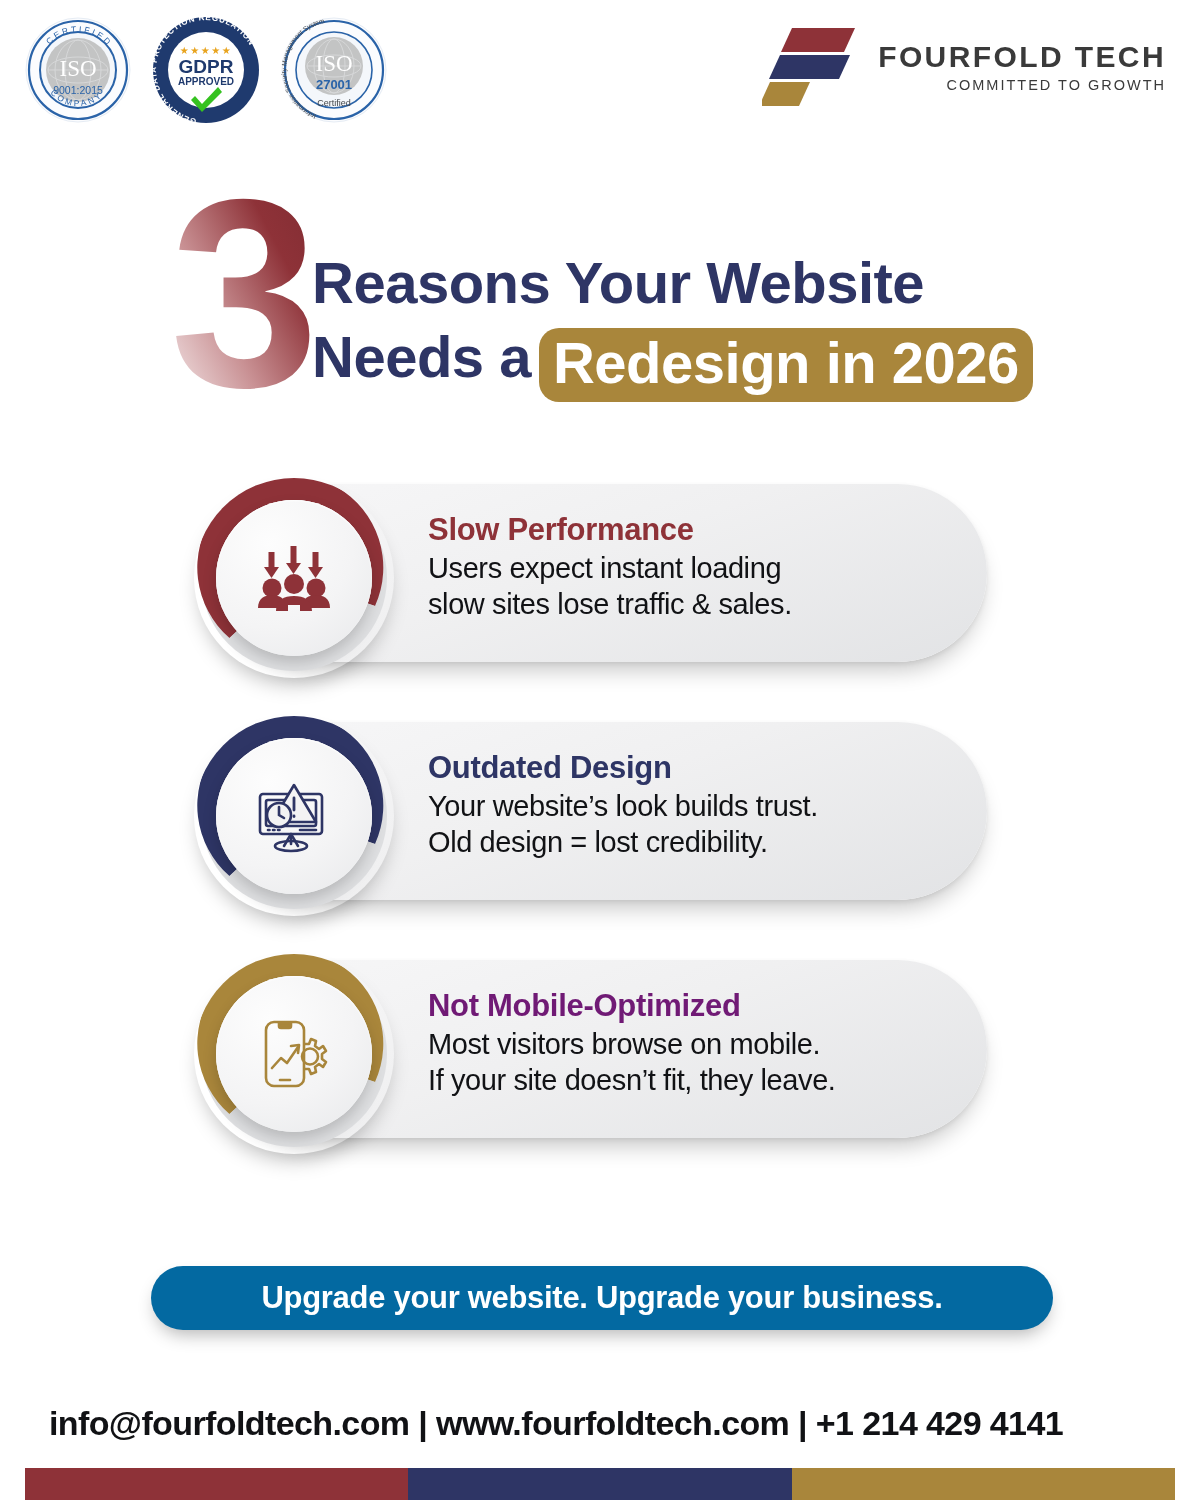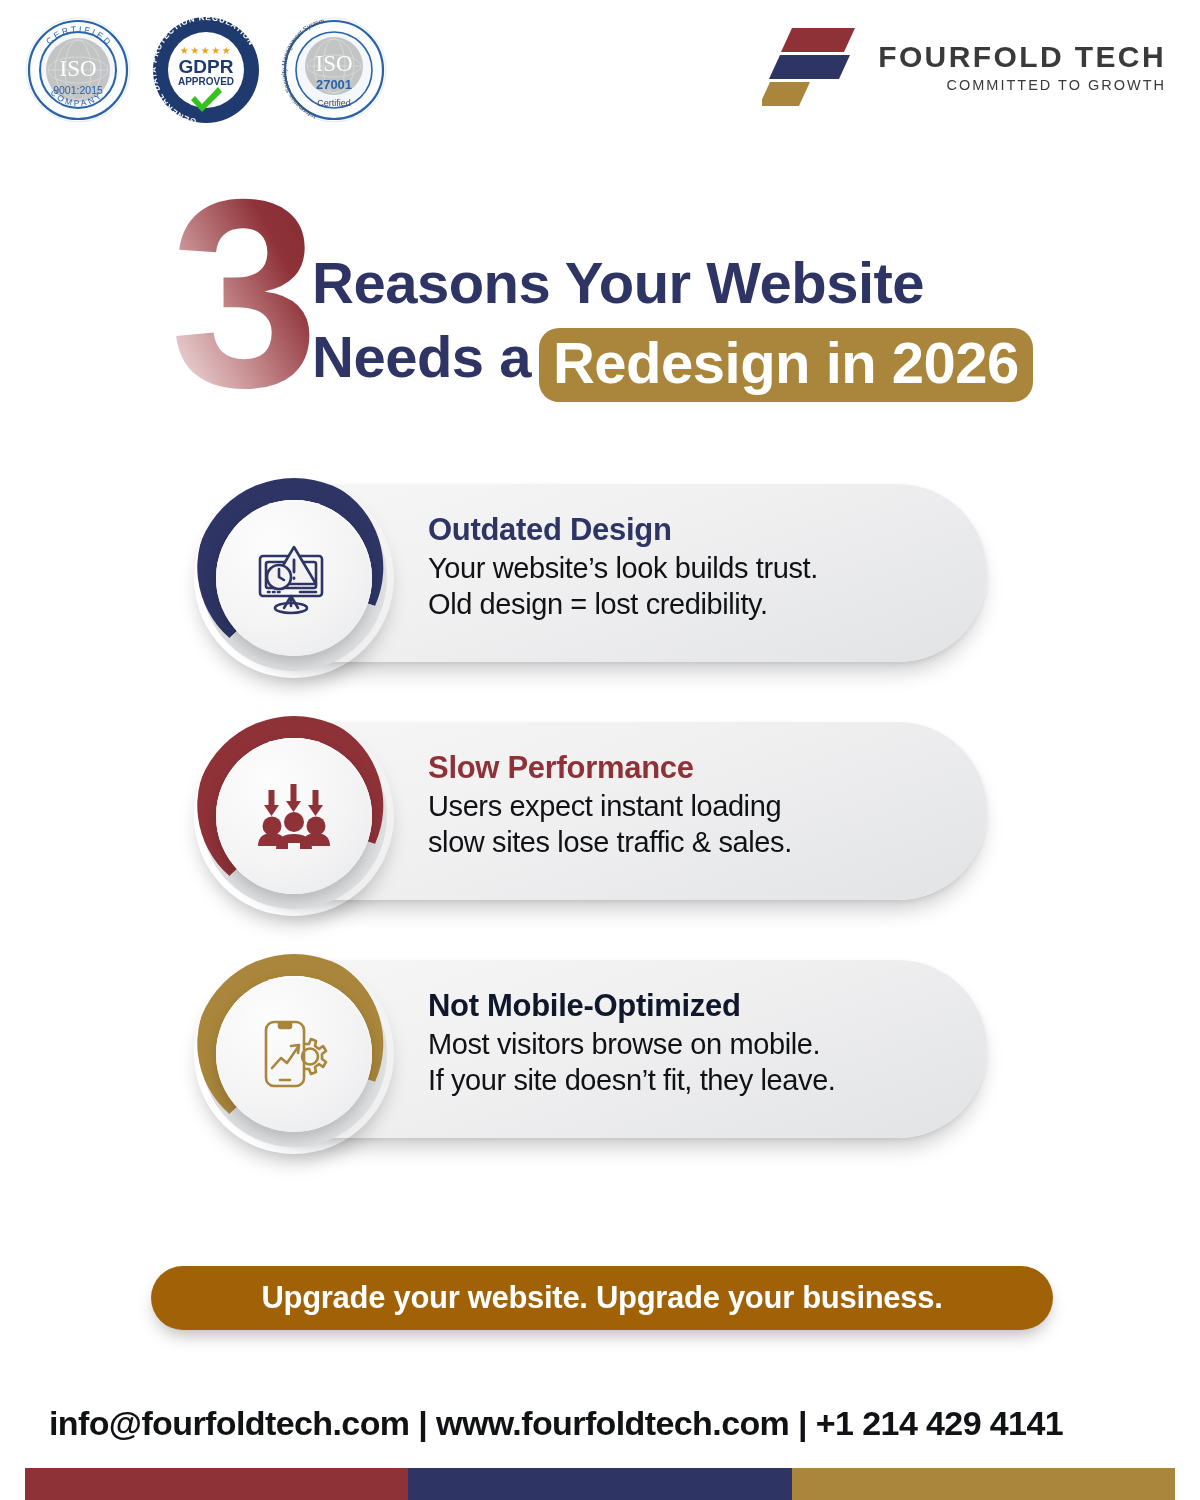--- a/index.html
+++ b/index.html
@@ -99,21 +99,21 @@
   .card-desc {
     font-size:29px; color:#111215; line-height:1.26;
     margin-top:2px; letter-spacing:-0.4px;
   }
   .card-desc span { display:block; }
 
   
   .cta {
     position:absolute; left:151px; top:1266px;
     width:902px; height:64px; border-radius:32px;
-    background:#a16207;
+    background:#0369a1;
     display:flex; align-items:center; justify-content:center;
     box-shadow:0 9px 18px -5px rgba(0,0,0,0.30);
   }
   .cta-text {
     color:#ffffff; font-size:31px; font-weight:700;
     letter-spacing:-0.3px;
   }
 
   
   .footer-contact {
@@ -238,65 +238,20 @@
 
 </div>
 
 <div class="cards">
 
   <div class="card">
     <div class="card-pill"></div>
     <div class="card-ring">
       <svg class="ring-bg" viewBox="0 0 200 200">
         <circle cx="100" cy="100" r="93" fill="#dedfe1"></circle>
-        <path d="M 35.5 160 A 93 93 0 1 1 181 128 L 100 100 Z" fill="#2E3565"></path>
-        <path d="M 181 128 A 93 93 0 0 1 35.5 160 L 100 100 Z" fill="#dedfe1"></path>
-        <circle cx="100" cy="100" r="78" fill="#ebecee"></circle>
-      </svg>
-      <div class="ring-inner">
-        <svg viewBox="0 0 80 80">
-          <g fill="none" stroke="#2E3565" stroke-width="2.6" stroke-linecap="round" stroke-linejoin="round">
-            <rect x="6" y="18" width="62" height="40" rx="3"></rect>
-            <rect x="12" y="24" width="50" height="26" rx="2"></rect>
-            <line x1="14" y1="54" x2="15.5" y2="54"></line>
-            <line x1="19" y1="54" x2="20.5" y2="54"></line>
-            <line x1="24" y1="54" x2="25.5" y2="54"></line>
-            <line x1="46" y1="54" x2="62" y2="54"></line>
-            <path d="M 37 58 L 37 68"></path>
-            <ellipse cx="37" cy="70" rx="16" ry="5"></ellipse>
-            <path d="M 30 70 L 37 58 L 44 70"></path>
-          </g>
-          <g fill="#f3f3f4" stroke="#2E3565" stroke-width="2.6" stroke-linejoin="round">
-            <path d="M 40 9 L 62 46 L 18 46 Z"></path>
-          </g>
-          <g stroke="#2E3565" stroke-width="2.8" stroke-linecap="round">
-            <line x1="40" y1="22" x2="40" y2="34"></line>
-            <line x1="40" y1="40" x2="40" y2="40.5"></line>
-          </g>
-          <g fill="#f3f3f4" stroke="#2E3565" stroke-width="2.6" stroke-linecap="round">
-            <circle cx="25" cy="39" r="12"></circle>
-            <path d="M 25 31 L 25 39 L 30 42" fill="none"></path>
-          </g>
-        </svg>
-      </div>
-    </div>
-    <div class="card-text">
-      <div class="card-title" style="color:#2E3565">Outdated Design</div>
-      <div class="card-desc">
-        <span>Your website’s look builds trust.</span>
-        <span>Old design = lost credibility.</span>
-      </div>
-    </div>
-  </div>
-
-  <div class="card">
-    <div class="card-pill"></div>
-    <div class="card-ring">
-      <svg class="ring-bg" viewBox="0 0 200 200">
-        <circle cx="100" cy="100" r="93" fill="#dedfe1"></circle>
         <path d="M 100 100 L 30.2 38.5 A 93 93 0 0 1 175 71 Z" fill="none"></path>
         <path d="M 35.5 160 A 93 93 0 1 1 181 128 L 100 100 Z" fill="#8E3238"></path>
         <path d="M 181 128 A 93 93 0 0 1 35.5 160 L 100 100 Z" fill="#dedfe1"></path>
         <circle cx="100" cy="100" r="78" fill="#ebecee"></circle>
       </svg>
       <div class="ring-inner">
         <svg viewBox="0 0 80 80">
           <g fill="#8E3238">
             <rect x="14.5" y="14" width="6" height="17"></rect>
             <polygon points="10,29 25,29 17.5,40"></polygon>
@@ -321,20 +276,65 @@
         <span>slow sites lose traffic &amp; sales.</span>
       </div>
     </div>
   </div>
 
   <div class="card">
     <div class="card-pill"></div>
     <div class="card-ring">
       <svg class="ring-bg" viewBox="0 0 200 200">
         <circle cx="100" cy="100" r="93" fill="#dedfe1"></circle>
+        <path d="M 35.5 160 A 93 93 0 1 1 181 128 L 100 100 Z" fill="#2E3565"></path>
+        <path d="M 181 128 A 93 93 0 0 1 35.5 160 L 100 100 Z" fill="#dedfe1"></path>
+        <circle cx="100" cy="100" r="78" fill="#ebecee"></circle>
+      </svg>
+      <div class="ring-inner">
+        <svg viewBox="0 0 80 80">
+          <g fill="none" stroke="#2E3565" stroke-width="2.6" stroke-linecap="round" stroke-linejoin="round">
+            <rect x="6" y="18" width="62" height="40" rx="3"></rect>
+            <rect x="12" y="24" width="50" height="26" rx="2"></rect>
+            <line x1="14" y1="54" x2="15.5" y2="54"></line>
+            <line x1="19" y1="54" x2="20.5" y2="54"></line>
+            <line x1="24" y1="54" x2="25.5" y2="54"></line>
+            <line x1="46" y1="54" x2="62" y2="54"></line>
+            <path d="M 37 58 L 37 68"></path>
+            <ellipse cx="37" cy="70" rx="16" ry="5"></ellipse>
+            <path d="M 30 70 L 37 58 L 44 70"></path>
+          </g>
+          <g fill="#f3f3f4" stroke="#2E3565" stroke-width="2.6" stroke-linejoin="round">
+            <path d="M 40 9 L 62 46 L 18 46 Z"></path>
+          </g>
+          <g stroke="#2E3565" stroke-width="2.8" stroke-linecap="round">
+            <line x1="40" y1="22" x2="40" y2="34"></line>
+            <line x1="40" y1="40" x2="40" y2="40.5"></line>
+          </g>
+          <g fill="#f3f3f4" stroke="#2E3565" stroke-width="2.6" stroke-linecap="round">
+            <circle cx="25" cy="39" r="12"></circle>
+            <path d="M 25 31 L 25 39 L 30 42" fill="none"></path>
+          </g>
+        </svg>
+      </div>
+    </div>
+    <div class="card-text">
+      <div class="card-title" style="color:#2E3565">Outdated Design</div>
+      <div class="card-desc">
+        <span>Your website’s look builds trust.</span>
+        <span>Old design = lost credibility.</span>
+      </div>
+    </div>
+  </div>
+
+  <div class="card">
+    <div class="card-pill"></div>
+    <div class="card-ring">
+      <svg class="ring-bg" viewBox="0 0 200 200">
+        <circle cx="100" cy="100" r="93" fill="#dedfe1"></circle>
         <path d="M 35.5 160 A 93 93 0 1 1 181 128 L 100 100 Z" fill="#A9863B"></path>
         <path d="M 181 128 A 93 93 0 0 1 35.5 160 L 100 100 Z" fill="#dedfe1"></path>
         <circle cx="100" cy="100" r="78" fill="#ebecee"></circle>
       </svg>
       <div class="ring-inner">
         <svg viewBox="0 0 80 80">
           <g fill="none" stroke="#A9863B" stroke-width="2.6" stroke-linecap="round" stroke-linejoin="round">
             <rect x="12" y="8" width="38" height="64" rx="8"></rect>
             <path d="M 25 9 L 37 9 L 37 12 Q 37 14 35 14 L 27 14 Q 25 14 25 12 Z" fill="#A9863B"></path>
             <line x1="26" y1="66" x2="36" y2="66"></line>
@@ -343,21 +343,21 @@
           </g>
           <g fill="none" stroke="#A9863B" stroke-width="2.6" stroke-linejoin="round">
             <path d="M 50 30 L 55 30 L 57 25 L 62 27 L 61 32 L 65 35 L 69 32 L 72 37 L 68 40
                      L 68 45 L 72 48 L 69 53 L 65 50 L 61 53 L 62 58 L 57 60 L 55 55 L 50 55"></path>
             <circle cx="56" cy="42.5" r="8"></circle>
           </g>
         </svg>
       </div>
     </div>
     <div class="card-text">
-      <div class="card-title" style="color:#0f172a">Not Mobile-Optimized</div>
+      <div class="card-title" style="color:#701a75">Not Mobile-Optimized</div>
       <div class="card-desc">
         <span>Most visitors browse on mobile.</span>
         <span>If your site doesn’t fit, they leave.</span>
       </div>
     </div>
   </div>
 
 </div>
 
 <div class="cta">

